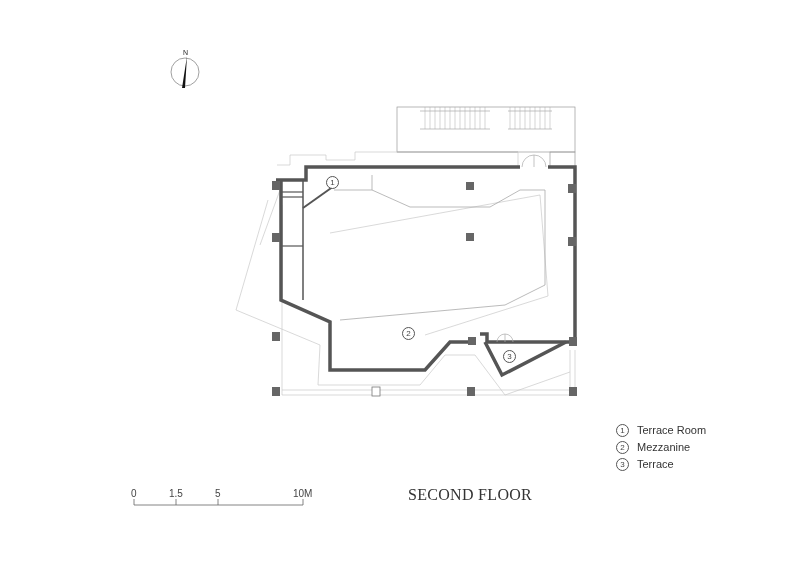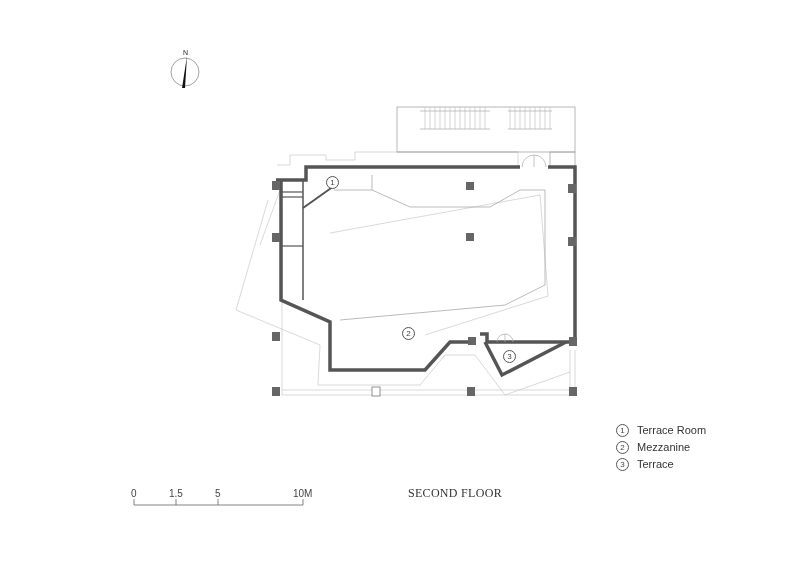--- a/index.html
+++ b/index.html
@@ -1,21 +1,21 @@
 <!DOCTYPE html>
 <html><head>
 <meta charset="utf-8">
 <style>
   html, body { margin:0; padding:0; background:#ffffff; }
   body { width:800px; height:566px; position:relative; overflow:hidden; font-family:"Liberation Sans", sans-serif; }
   #plan { position:absolute; left:0; top:0; }
   .legend { position:absolute; left:616px; top:422px; font-size:11px; color:#333; line-height:17px; }
   .legend-item { display:flex; align-items:center; }
   .legend-num { display:inline-block; width:11px; height:11px; border:1px solid #555; border-radius:50%; font-size:8px; line-height:11px; text-align:center; margin-right:8px; color:#444; }
-  .title { position:absolute; left:408px; top:486px; font-family:"Liberation Serif", serif; font-size:12px; color:#333; letter-spacing:0.3px; }
+  .title { position:absolute; left:408px; top:486px; font-family:"Liberation Serif", serif; font-size:16px; color:#333; letter-spacing:0.3px; }
   .scale-label { position:absolute; top:488px; font-size:10px; color:#444; }
   .room-tag { position:absolute; width:11px; height:11px; border:1px solid #555; border-radius:50%; font-size:8px; line-height:11px; text-align:center; color:#444; background:#fff; }
   .north-label { position:absolute; left:183px; top:49px; font-size:7px; color:#222; }
 </style>
 </head>
 <body>
 
 <svg id="plan" width="800" height="566" viewBox="0 0 800 566">
 
   <g>

